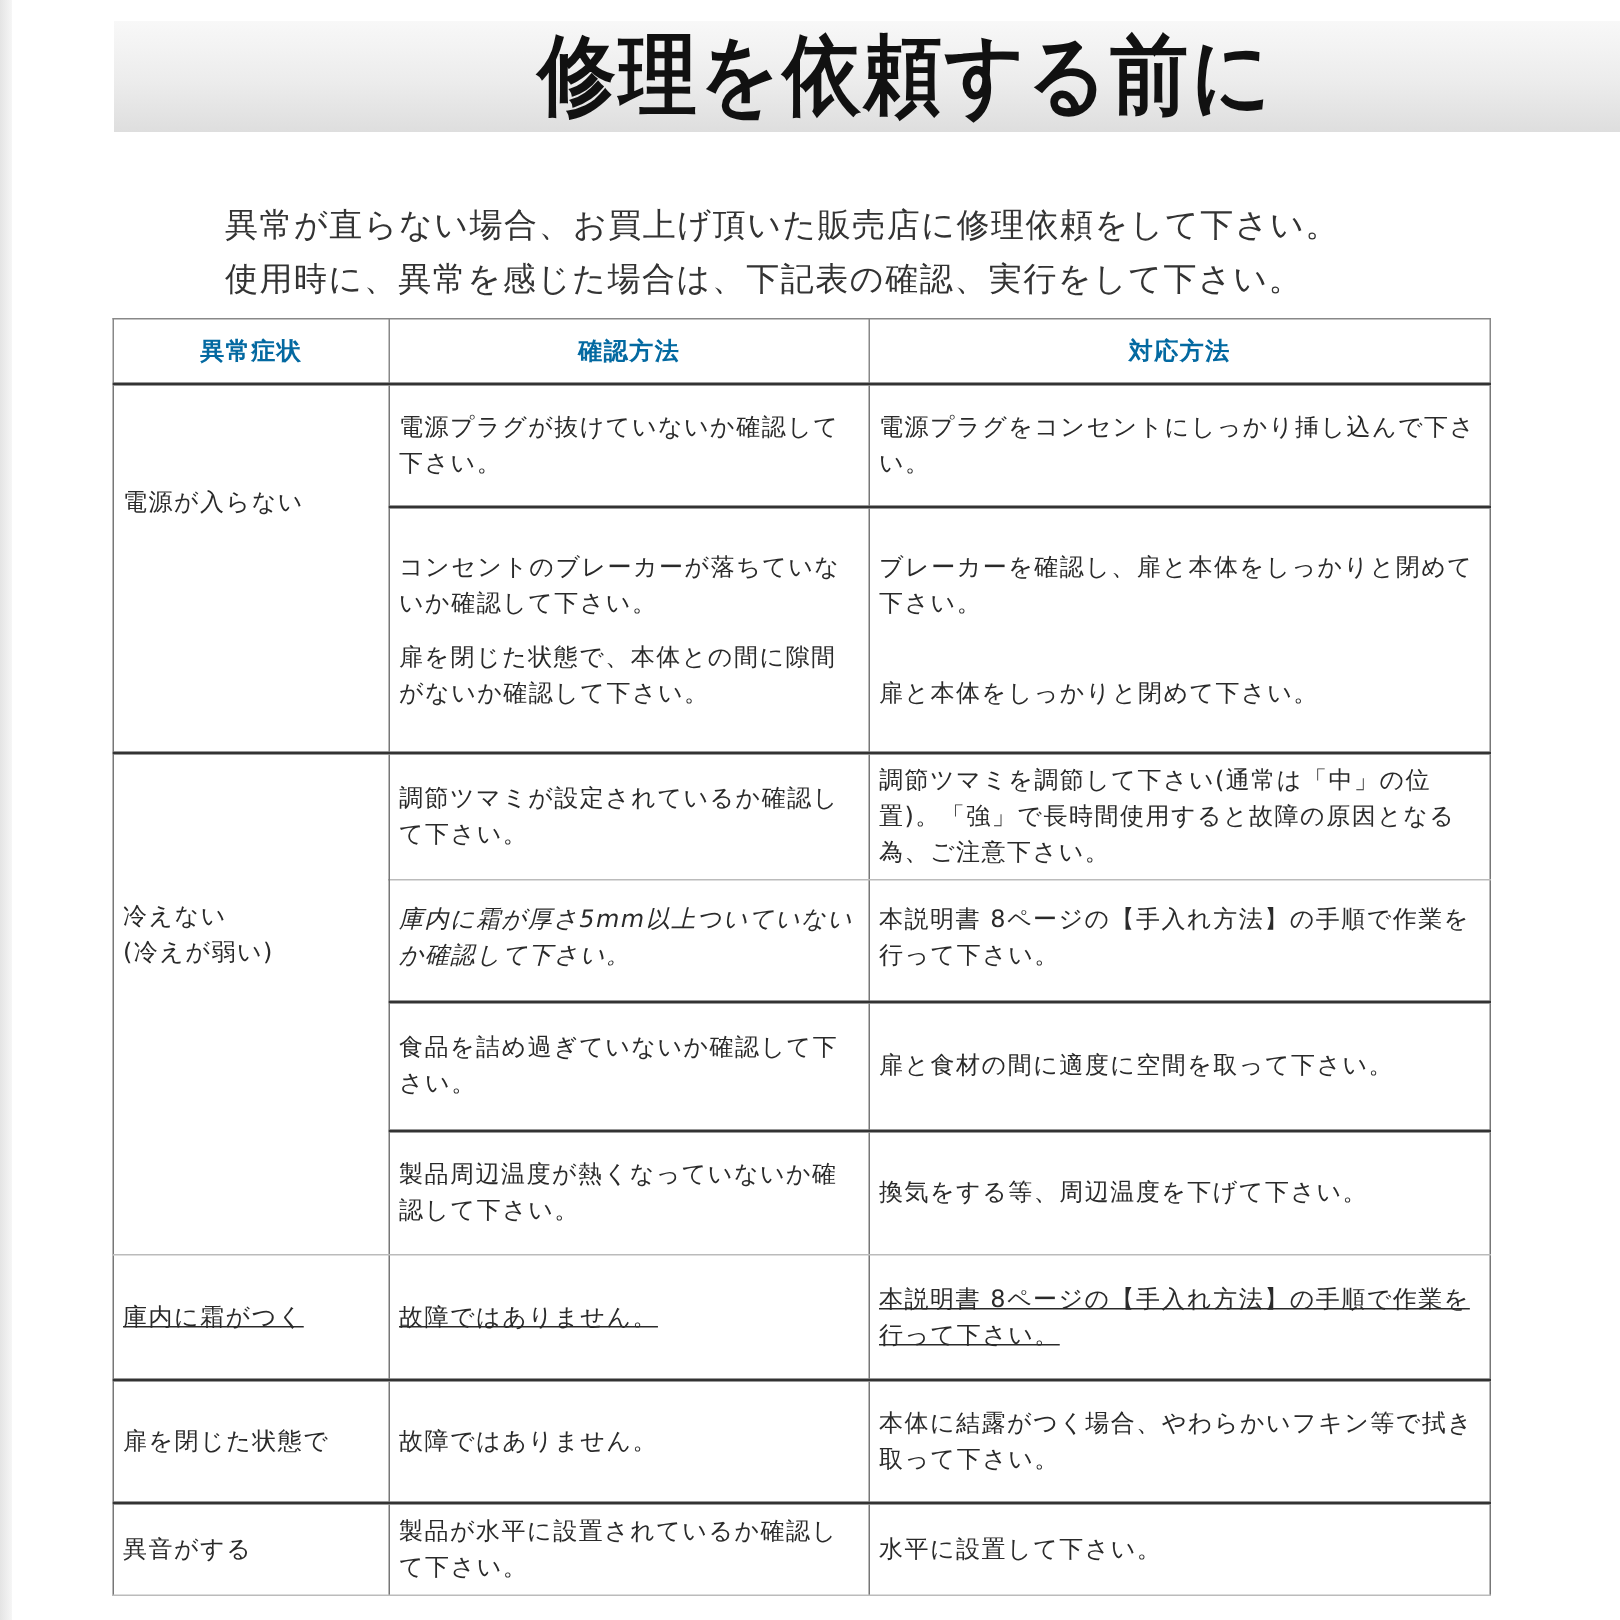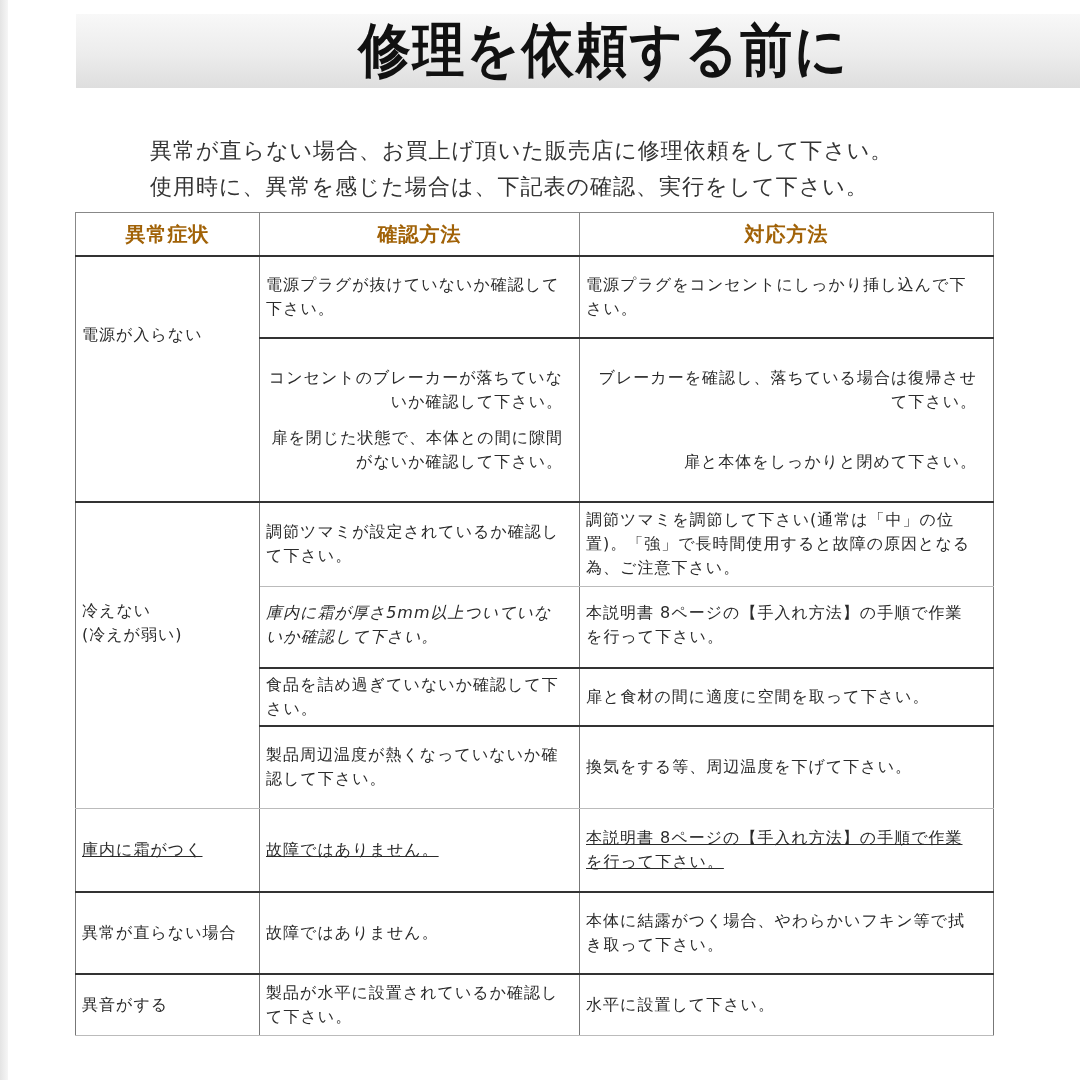--- a/index.html
+++ b/index.html
@@ -59,39 +59,39 @@
       line-height: 24px;
       color: #2a2a2a;
       letter-spacing: 1px;
     }
     table.trouble col.c1 { width: 184px; }
     table.trouble col.c2 { width: 320px; }
     table.trouble col.c3 { width: 414px; }
     table.trouble th {
       height: 42px;
       font-weight: bold;
-      font-size: 20px;
-      color: #a16207;
+      font-size: 16px;
+      color: #0369a1;
       border: 1px solid #888;
       border-bottom: 2px solid #333;
       text-align: center;
       padding: 0;
     }
     table.trouble td {
       border-left: 1px solid #777;
       border-right: 1px solid #777;
       border-top: 1px solid #bbb;
       border-bottom: 1px solid #bbb;
       vertical-align: middle;
-      padding: 4px 16px 4px 6px;
+      padding: 4px 6px 4px 6px;
       word-break: break-all;
     }
     table.trouble td.strong-top { border-top: 2px solid #333; }
     table.trouble td.symptom { padding-left: 6px; }
-    .multi p { margin: 0; text-align: right; }
+    .multi p { margin: 0; }
     .multi p + p { margin-top: 12px; }
     .spacer-line { display: block; height: 36px; }
   </style>
 </head>
 <body>
 
 <div class="left-edge"></div>
 
 <div class="title-banner">
   <h1>修理を依頼する前に</h1>
@@ -121,55 +121,55 @@
       <td class="symptom" rowspan="2" style="vertical-align:top; padding-top:66px;">電源が入らない</td>
       <td>電源プラグが抜けていないか確認して下さい。</td>
       <td>電源プラグをコンセントにしっかり挿し込んで下さい。</td>
     </tr>
     <tr style="height:164px;">
       <td class="strong-top multi">
         <p>コンセントのブレーカーが落ちていないか確認して下さい。</p>
         <p>扉を閉じた状態で、本体との間に隙間がないか確認して下さい。</p>
       </td>
       <td class="strong-top multi">
-        <p>ブレーカーを確認し、落ちている場合は復帰させて下さい。</p>
+        <p>ブレーカーを確認し、扉と本体をしっかりと閉めて下さい。</p>
         <span class="spacer-line"></span>
         <p style="margin-top:0;">扉と本体をしっかりと閉めて下さい。</p>
       </td>
     </tr>
 
     <tr style="height:84px;">
       <td class="symptom strong-top" rowspan="4" style="vertical-align:top; padding-top:96px;">
         <div>冷えない</div>
         <div>(冷えが弱い)</div>
       </td>
       <td class="strong-top">調節ツマミが設定されているか確認して下さい。</td>
       <td class="strong-top">調節ツマミを調節して下さい(通常は「中」の位置)。「強」で長時間使用すると故障の原因となる為、ご注意下さい。</td>
     </tr>
     <tr style="height:82px;">
       <td style="vertical-align:top; padding-top:14px;font-style:italic;">庫内に霜が厚さ5mm以上ついていないか確認して下さい。</td>
       <td style="vertical-align:top; padding-top:14px;">本説明書 8ページの【手入れ方法】の手順で作業を行って下さい。</td>
     </tr>
-    <tr style="height:58px;font-family:Liberation Serif, serif;">
+    <tr style="height:86px;font-family:Liberation Serif, serif;">
       <td class="strong-top">食品を詰め過ぎていないか確認して下さい。</td>
       <td class="strong-top">扉と食材の間に適度に空間を取って下さい。</td>
     </tr>
     <tr style="height:82px;">
       <td class="strong-top">製品周辺温度が熱くなっていないか確認して下さい。</td>
       <td class="strong-top">換気をする等、周辺温度を下げて下さい。</td>
     </tr>
 
     <tr style="height:84px;text-decoration:underline;">
       <td class="symptom">庫内に霜がつく</td>
       <td>故障ではありません。</td>
       <td>本説明書 8ページの【手入れ方法】の手順で作業を行って下さい。</td>
     </tr>
 
     <tr style="height:82px;">
-      <td class="symptom strong-top">異常が直らない場合</td>
+      <td class="symptom strong-top">扉を閉じた状態で</td>
       <td class="strong-top">故障ではありません。</td>
       <td class="strong-top">本体に結露がつく場合、やわらかいフキン等で拭き取って下さい。</td>
     </tr>
 
     <tr style="height:61px;">
       <td class="symptom strong-top">異音がする</td>
       <td class="strong-top">製品が水平に設置されているか確認して下さい。</td>
       <td class="strong-top">水平に設置して下さい。</td>
     </tr>
   </tbody>

